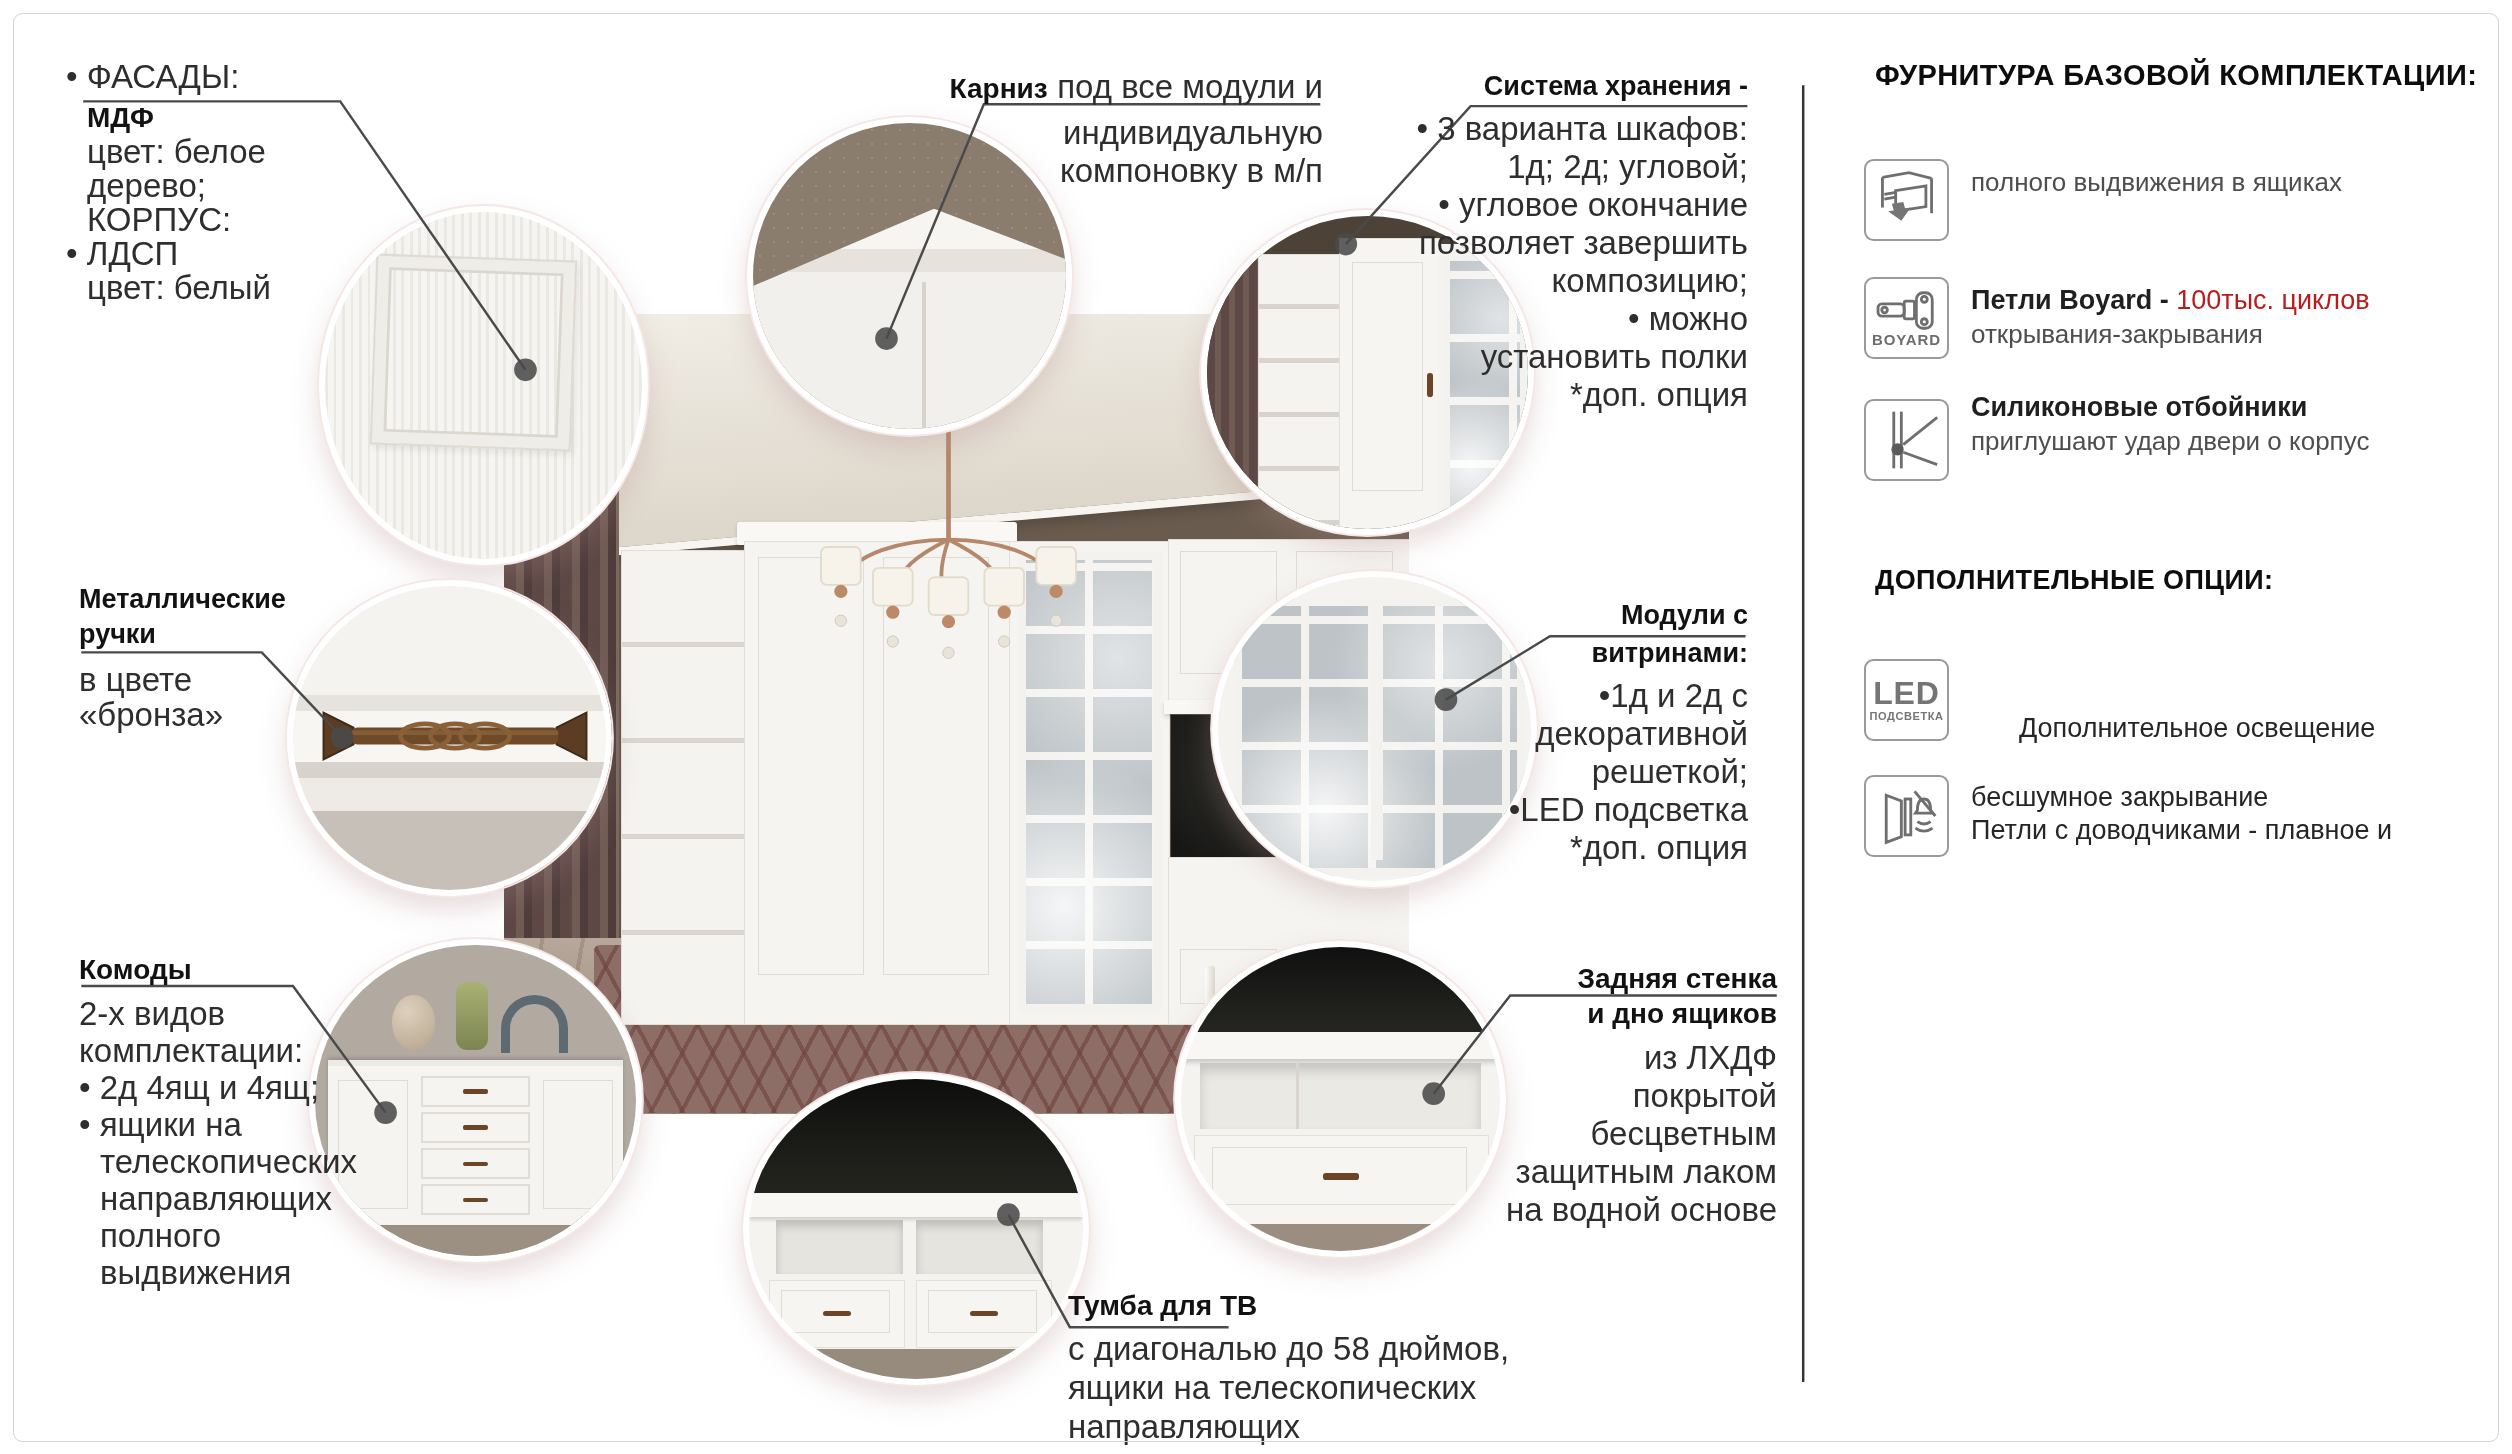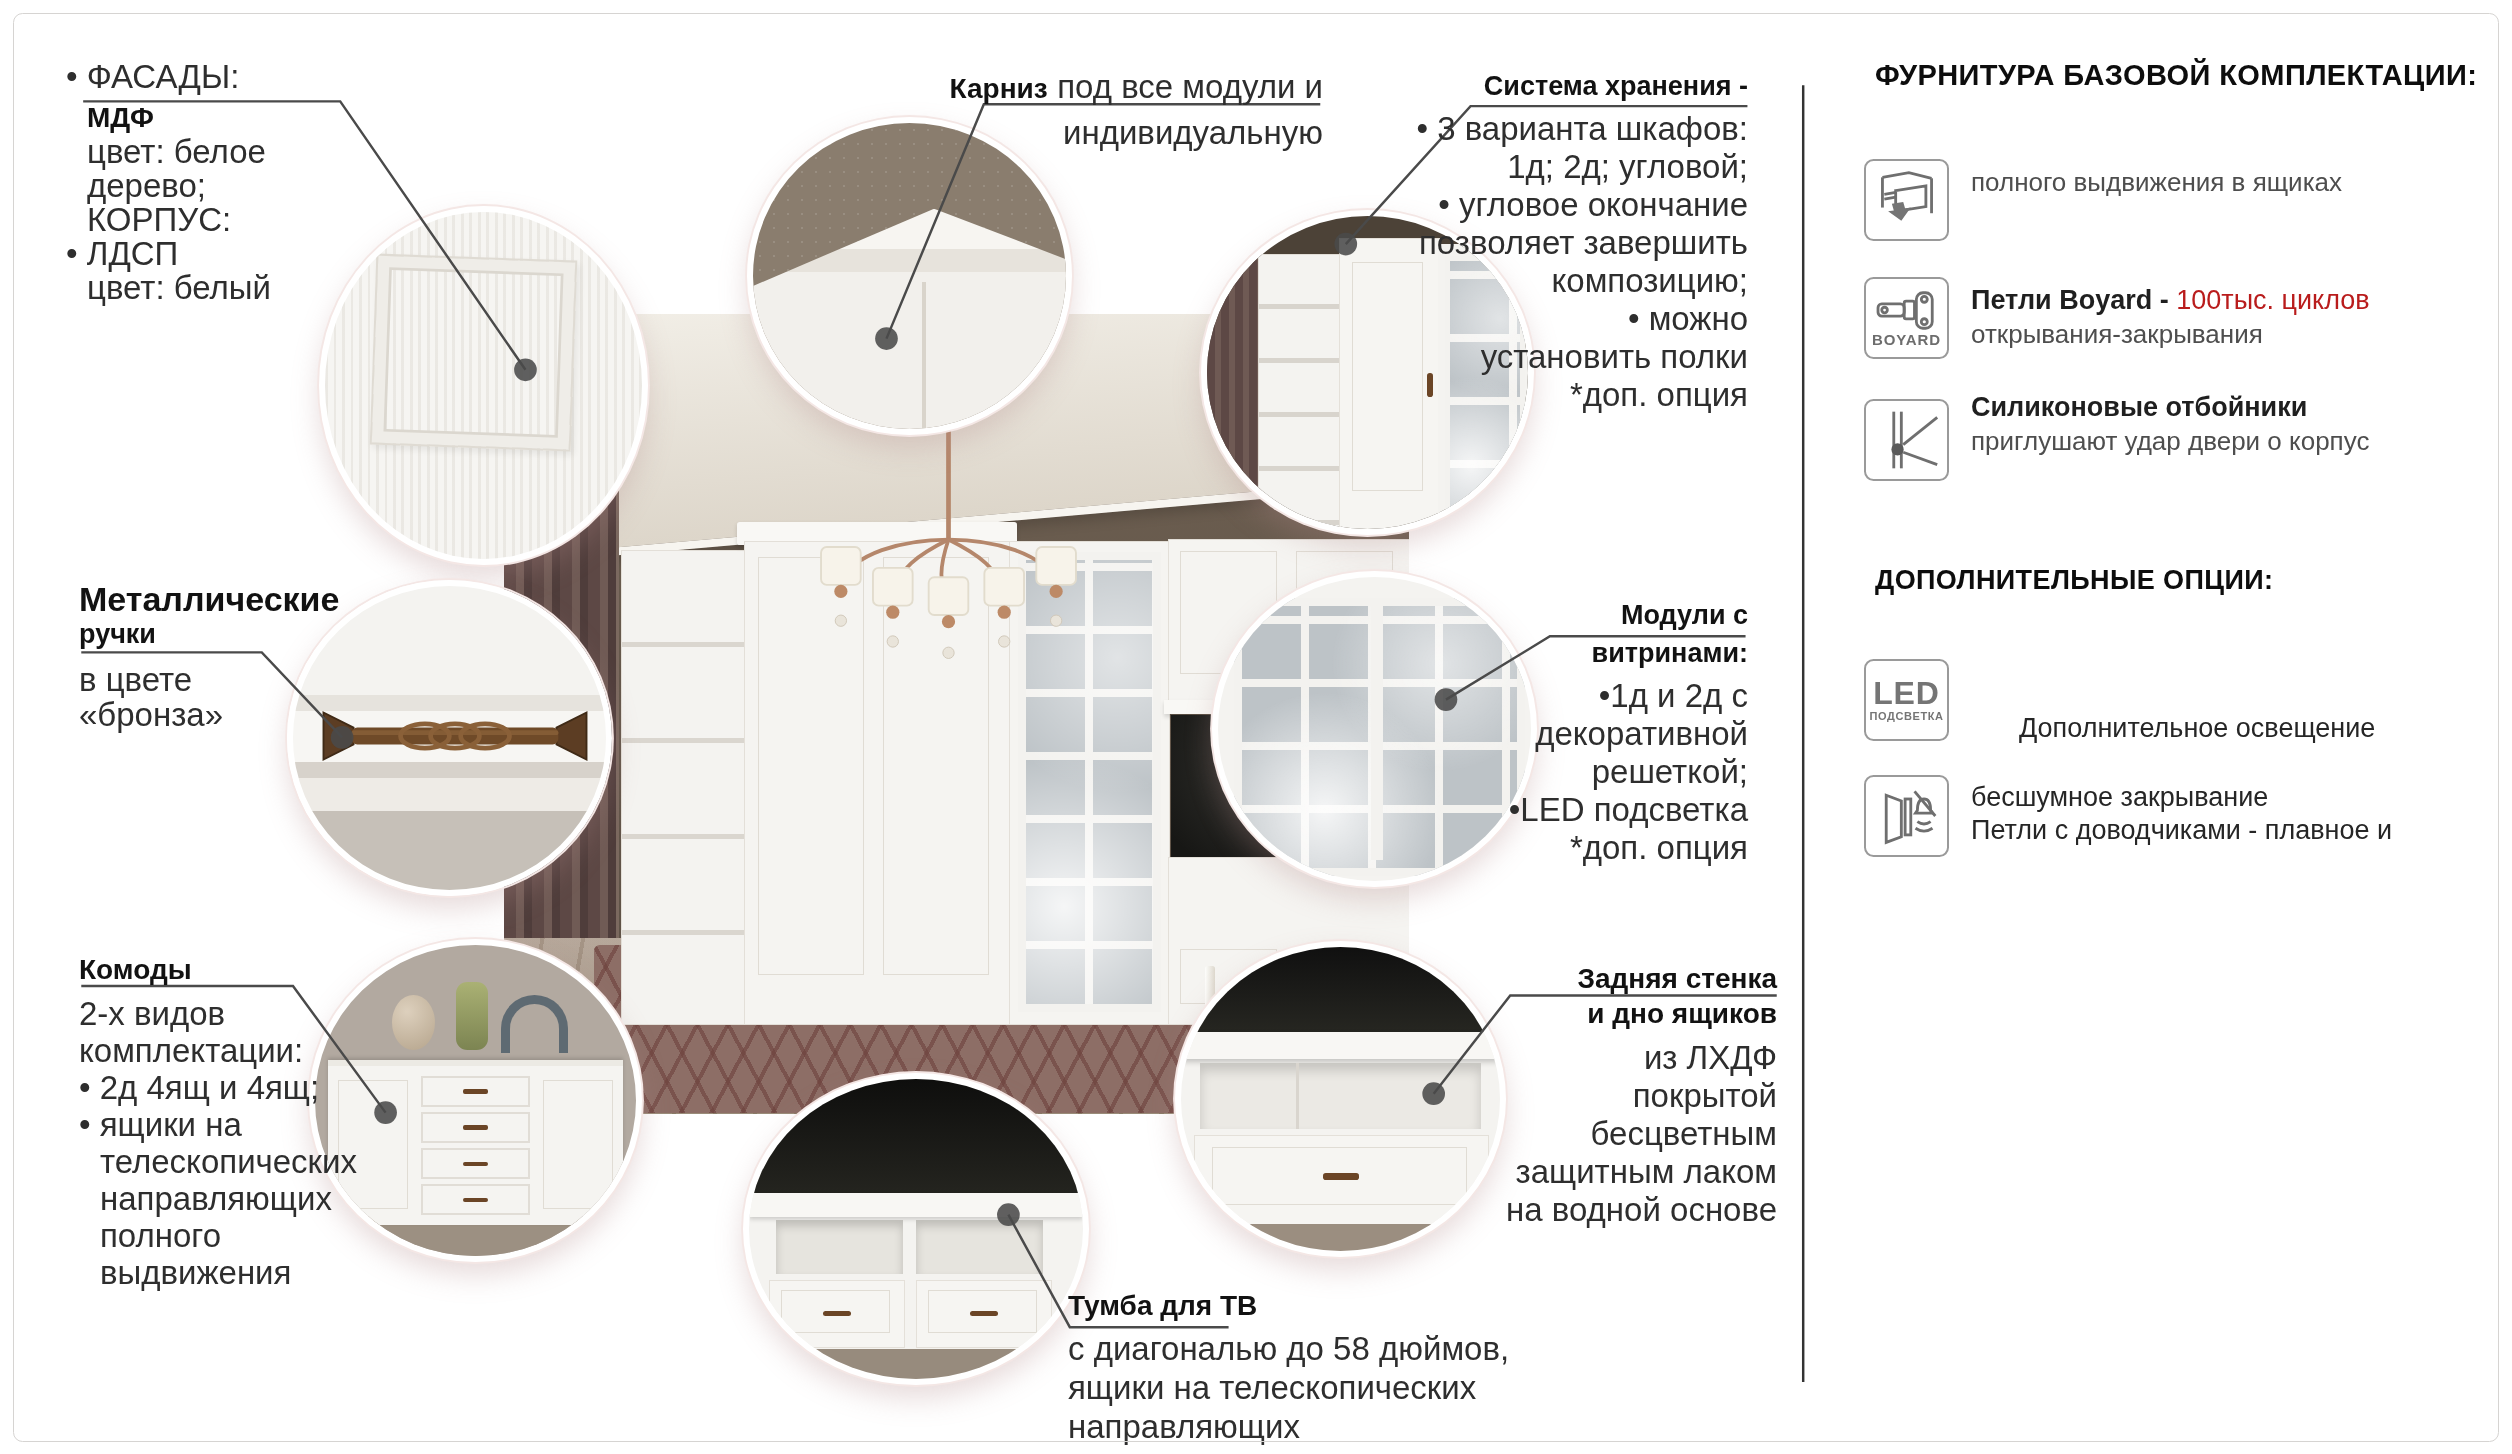--- a/index.html
+++ b/index.html
@@ -285,36 +285,37 @@
     <div class="r">• ЛДСП</div>
     <div class="r ind">цвет: белый</div>
   </div>
 
   <div class="blk alr" style="left:907px;top:70px;width:416px;">
     <div class="inlineline" style="line-height:34px;">
       <span class="t" style="line-height:34px;">Карниз</span>
       <span class="r" style="line-height:34px;">под все модули и</span>
     </div>
     <div class="r" style="margin-top:7.6px;">индивидуальную</div>
+    <div class="r">компоновку в м/п</div>
   </div>
 
   <div class="blk alr" style="left:1370px;top:66px;width:378px;">
     <div class="t" style="font-size:27px;line-height:40px;">Система хранения -</div>
     <div class="r" style="margin-top:3.8px;line-height:38px;">• 3 варианта шкафов:</div>
     <div class="r" style="line-height:38px;">1д; 2д; угловой;</div>
     <div class="r" style="line-height:38px;">• угловое окончание</div>
     <div class="r" style="line-height:38px;text-align:right;">позволяет завершить</div>
     <div class="r" style="line-height:38px;">композицию;</div>
     <div class="r" style="line-height:38px;">• можно</div>
     <div class="r" style="line-height:38px;">установить полки</div>
     <div class="r" style="line-height:38px;">*доп. опция</div>
   </div>
 
   <div class="blk blk-handles" style="left:79px;top:582px;width:312px;">
-    <div class="t" style="font-size:34px;">Металлические</div>
+    <div class="t" style="font-size:27px;">Металлические</div>
     <div class="t" style="font-size:27px;">ручки</div>
     <div class="r" style="margin-top:9.5px;">в цвете</div>
     <div class="r">«бронза»</div>
   </div>
 
   <div class="blk alr" style="left:1446px;top:597px;width:302px;">
     <div class="t" style="font-size:27px;line-height:36px;">Модули с</div>
     <div class="t" style="font-size:27px;line-height:36px;margin-top:1.9px;">витринами:</div>
     <div class="r" style="margin-top:5.7px;">•1д и 2д с</div>
     <div class="r">декоративной</div>

